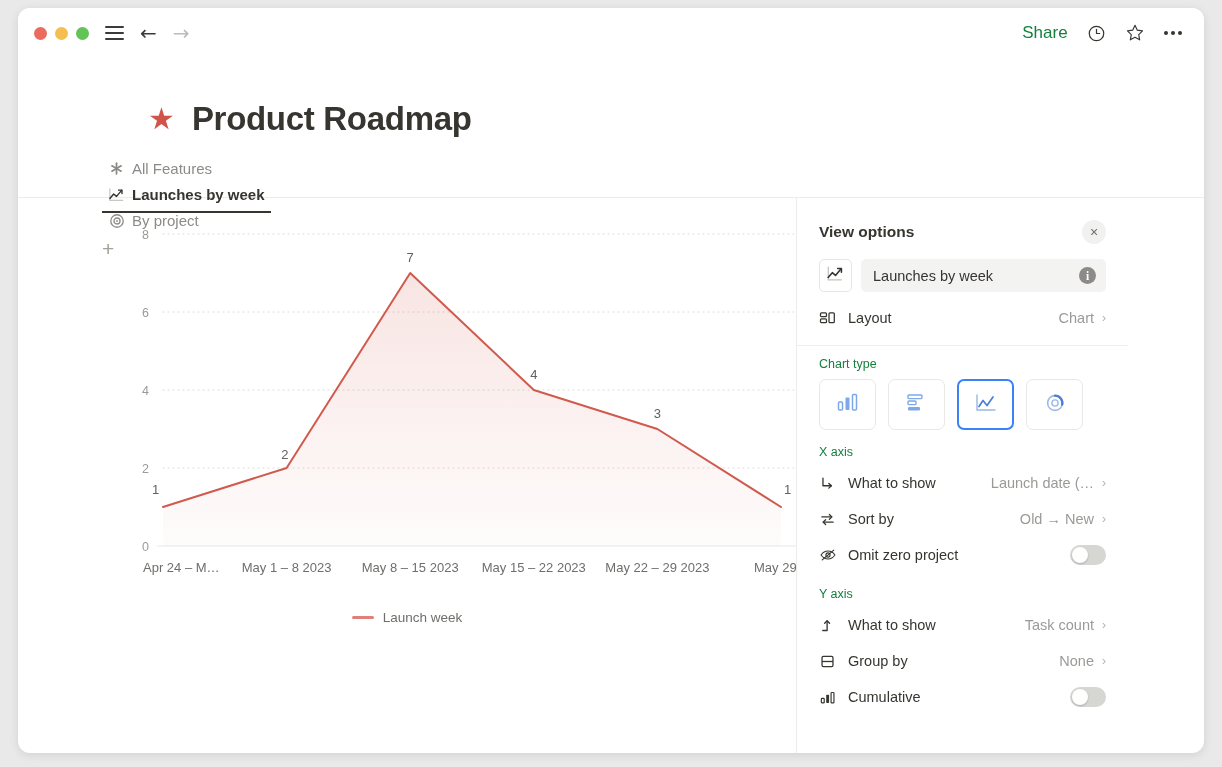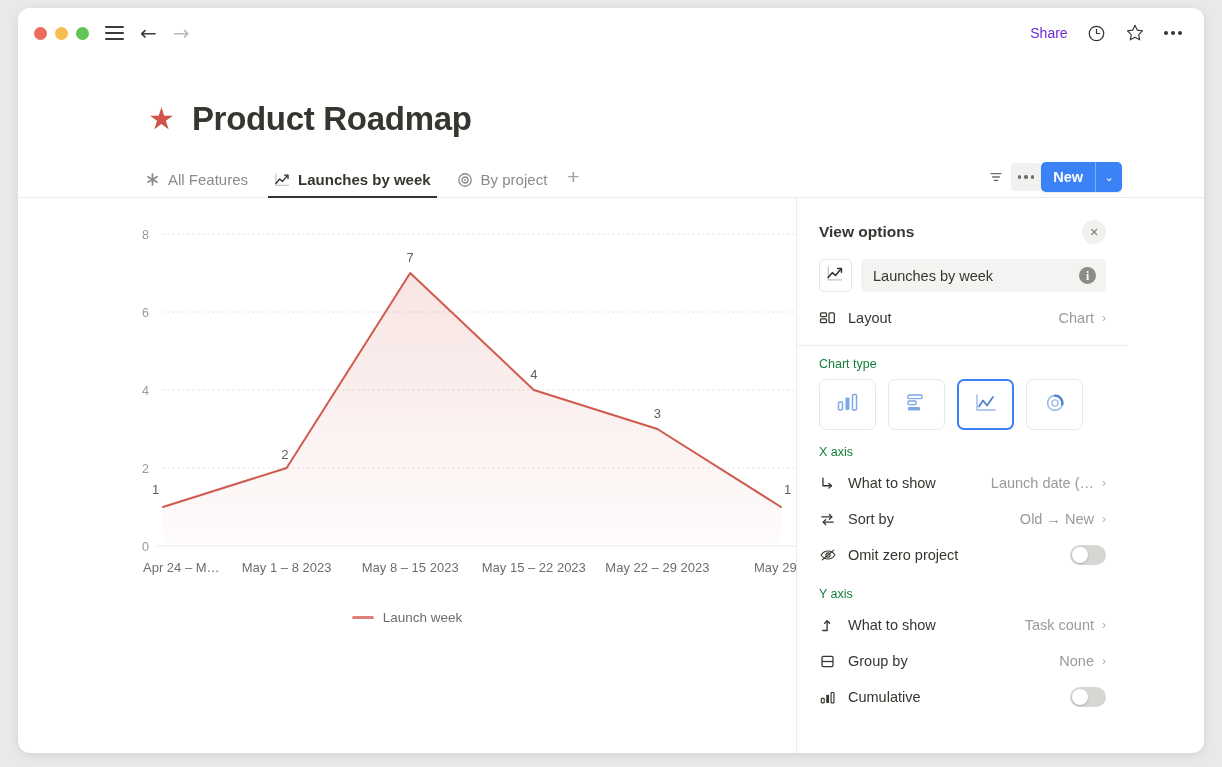--- a/index.html
+++ b/index.html
@@ -33,43 +33,44 @@
   .dot.green  { background: #61c454; }
 
   .tb-icons { display: flex; align-items: center; gap: 16px; margin-left: 16px; }
   .icn { display: inline-flex; align-items: center; justify-content: center; }
   .hamburger { width: 19px; height: 14px; display: flex; flex-direction: column; justify-content: space-between; }
   .hamburger i { display: block; height: 2px; background: #3b3b3b; border-radius: 1px; }
   .arrow { font-size: 20px; line-height: 1; color: #3b3b3b; font-family: "DejaVu Sans", sans-serif; }
   .arrow.dim { color: #bcbcbc; }
 
   .tb-right { margin-left: auto; display: flex; align-items: center; gap: 19px; }
-  .share-label { font-size: 14px; color: #6d28d9; }
+  .share-label { font-size: 17px; color: #15803d; }
   .dots3 { display: flex; gap: 3.2px; align-items: center; }
   .dots3 i { width: 4px; height: 4px; border-radius: 50%; background: #37352f; display: block; }
 
   
   .page { position: relative; height: 695px; }
 
   .title-row {
     display: flex; align-items: center; gap: 17px;
     padding: 42px 0 0 130px;
   }
   .page-title {
     font-size: 33px; font-weight: 700; color: #37352f; letter-spacing: -0.3px;
   }
   .star-emoji { font-size: 30px; color: #d0544a; line-height: 1; }
 
   
   .tabs-row {
-    display: flex; align-items: flex-end;
+    display: flex; align-items: flex-start;
     margin: 22px 0 0 0;
-    padding: 0 82px 0 120px;
+    padding: 0 82px 0 84px;
     border-bottom: 1px solid #ececeb;
     height: 38px;
+    flex-direction: column;
   }
   .tab {
     display: flex; align-items: center; gap: 7px;
     padding: 0 6px 9px 6px;
     margin-right: 14px;
     font-size: 15px; color: #8d8b87;
     cursor: pointer; position: relative; white-space: nowrap;
   }
   .tab.active { color: #37352f; font-weight: 600; }
   .tab.active::after {

